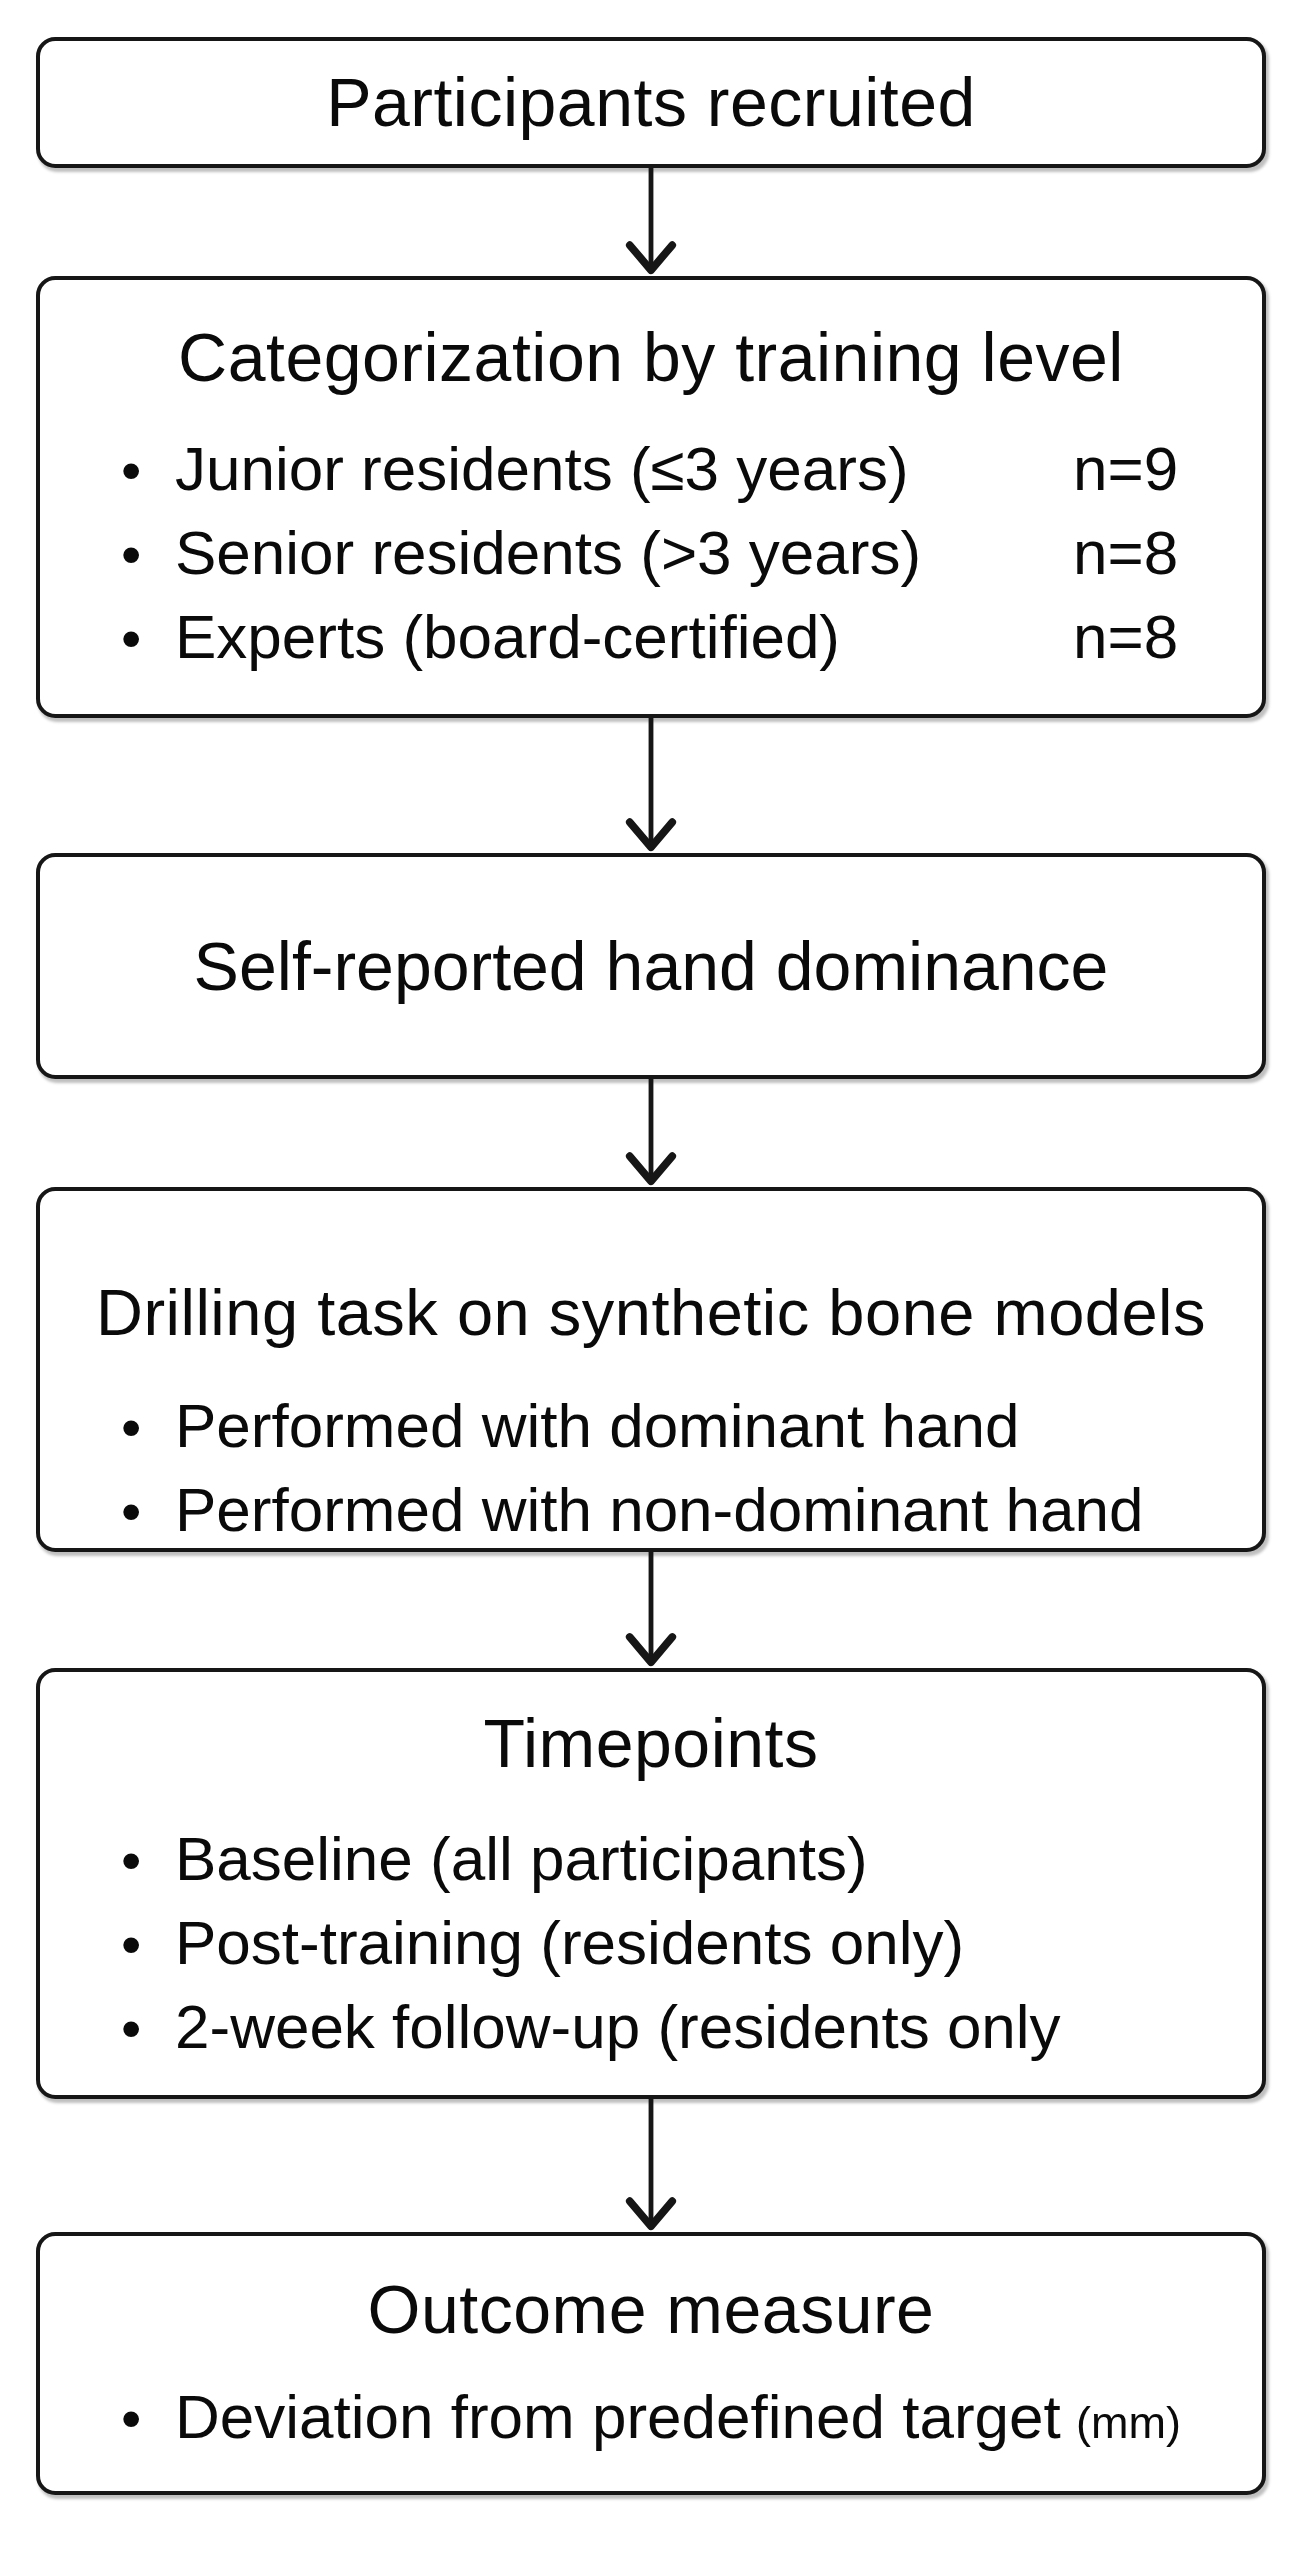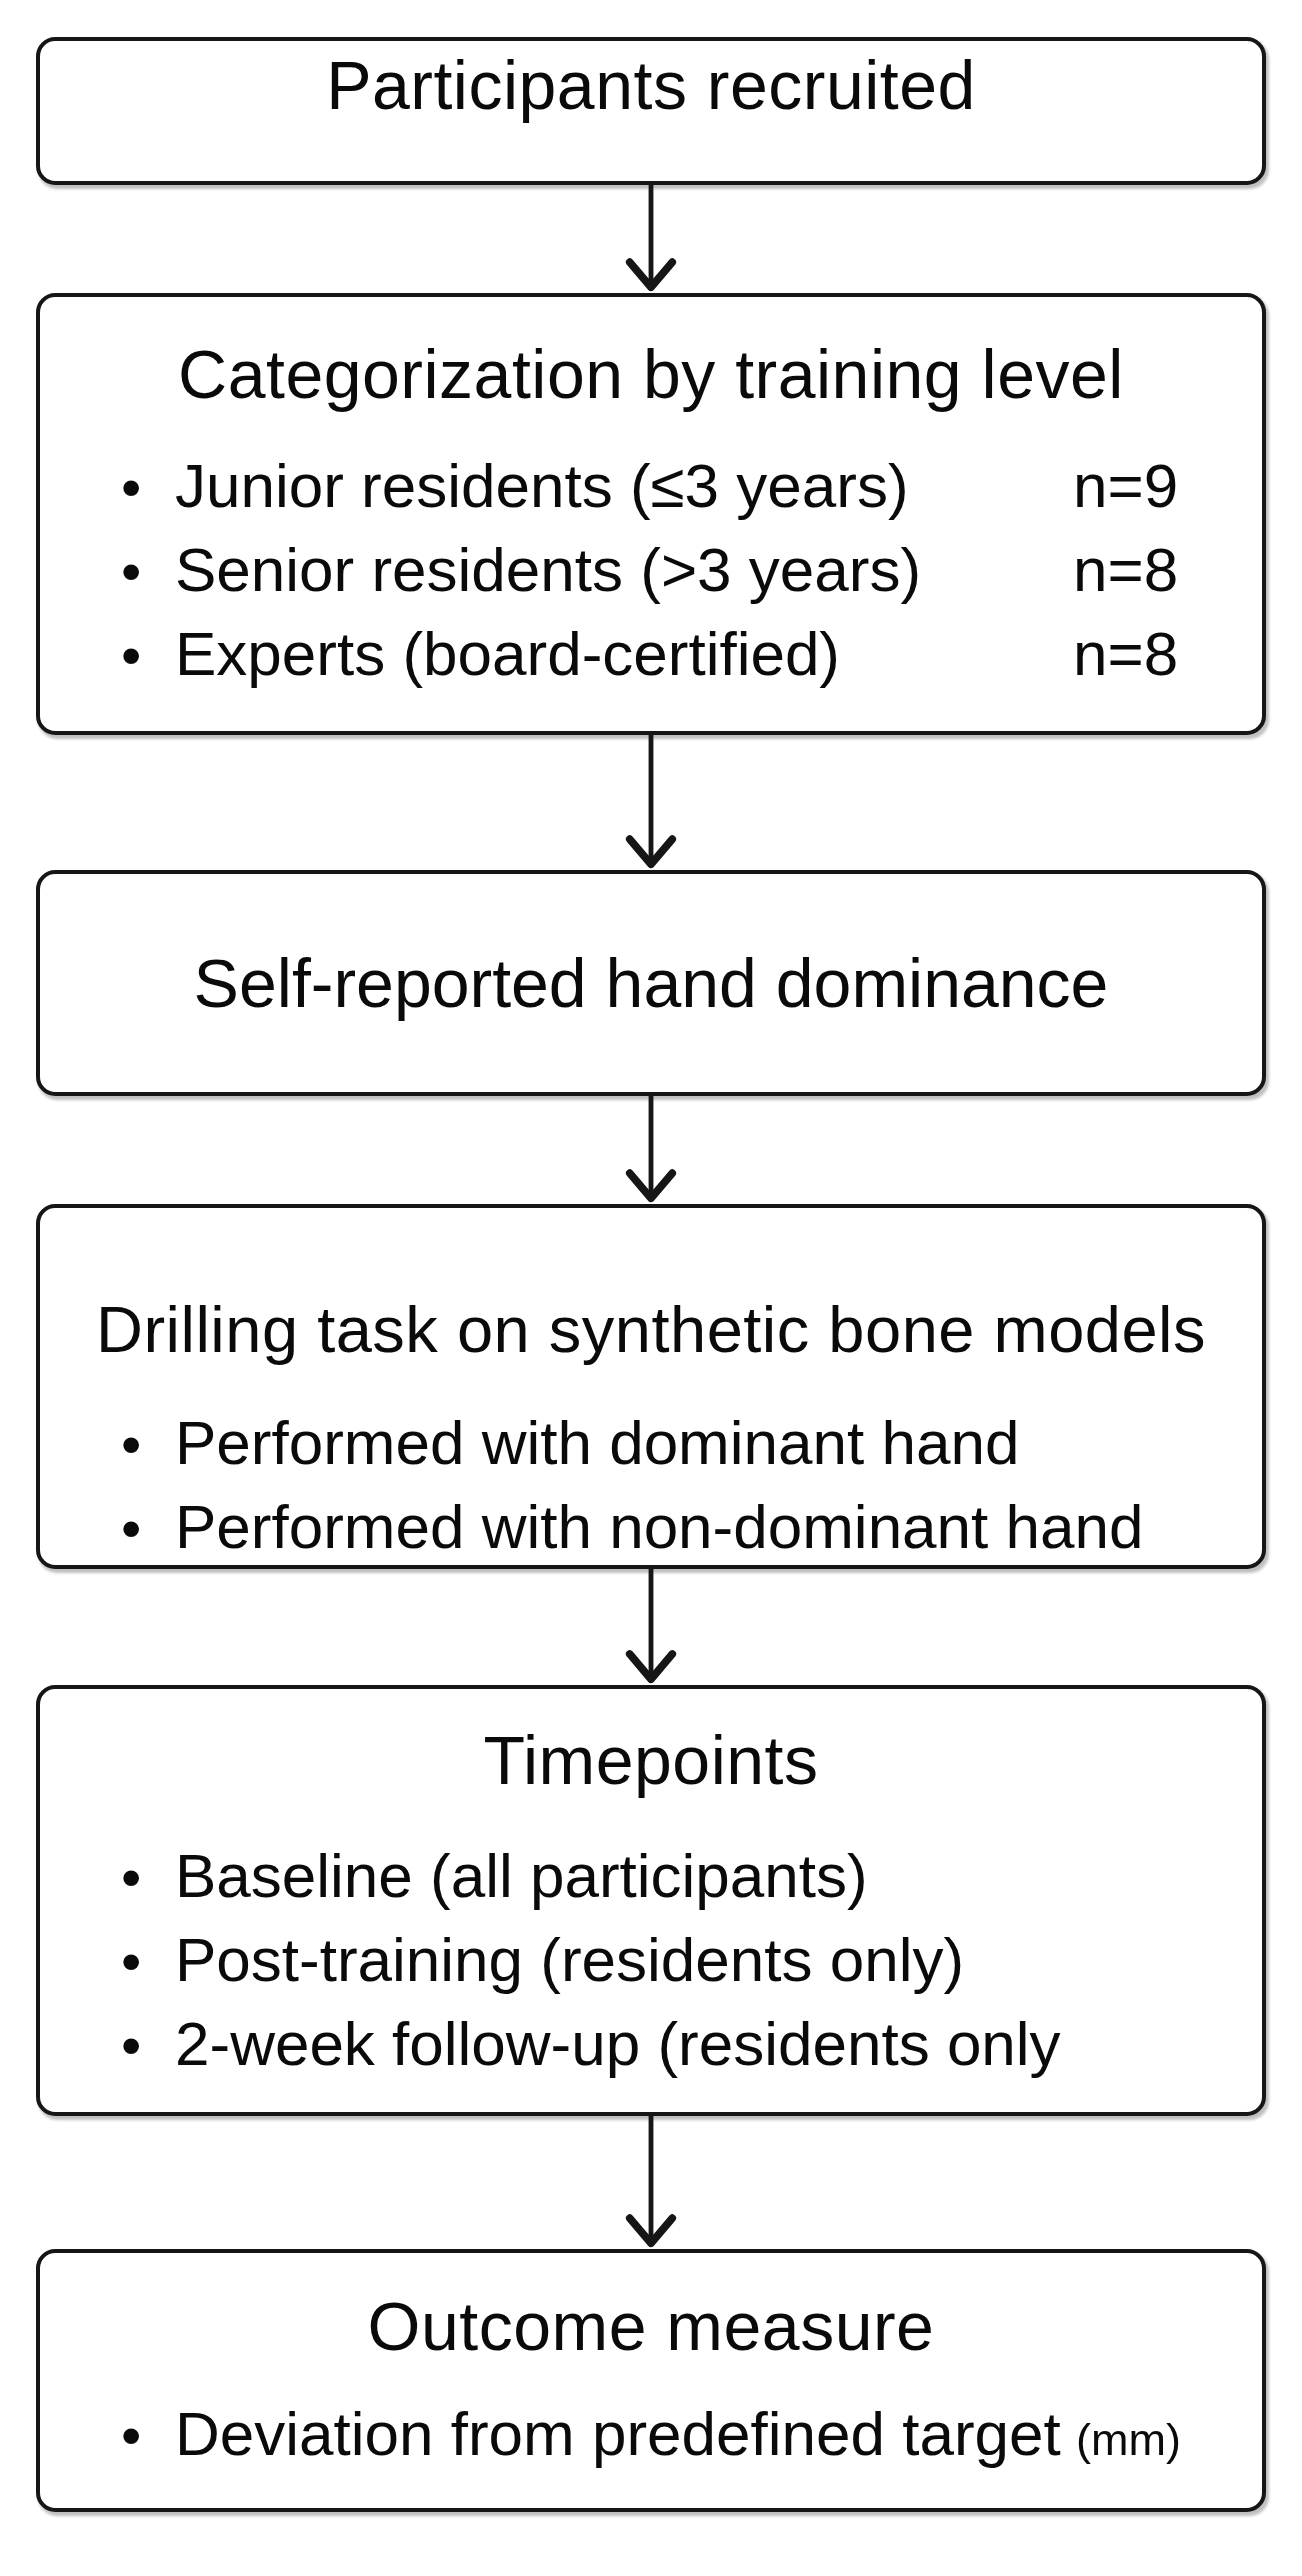--- a/index.html
+++ b/index.html
@@ -29,21 +29,21 @@
 
   .box-title {
     font-size: 68px;
     line-height: 89px;
     text-align: center;
     white-space: nowrap;
     letter-spacing: 0.5px;
   }
 
   
-  .box-1 { height: 148px; display: flex; justify-content: center; }
+  .box-1 { height: 131px; display: flex; align-items: center; justify-content: center; }
 
   
   .box-2 { height: 442px; padding-top: 33px; }
   
   .box-3 { height: 226px; display: flex; flex-direction: row; align-items: center; justify-content: center; }
   .box-3 .center-line { font-size: 68px; line-height: 88px; white-space: nowrap; }
   
   .box-4 { height: 365px; padding-top: 31px; }
   .box-4 .box-title { font-size: 65px; margin-top: 46px; }
   

